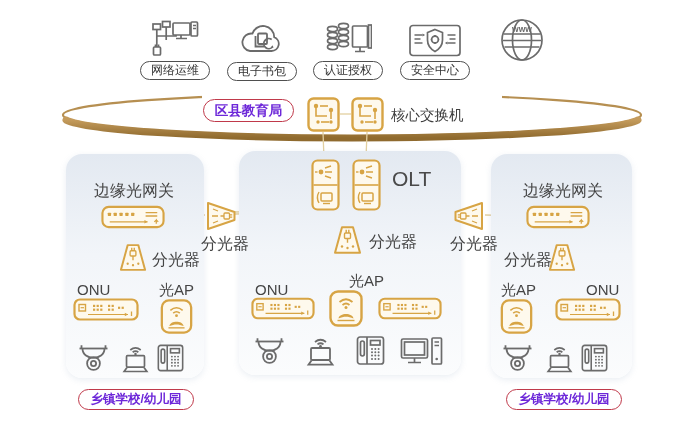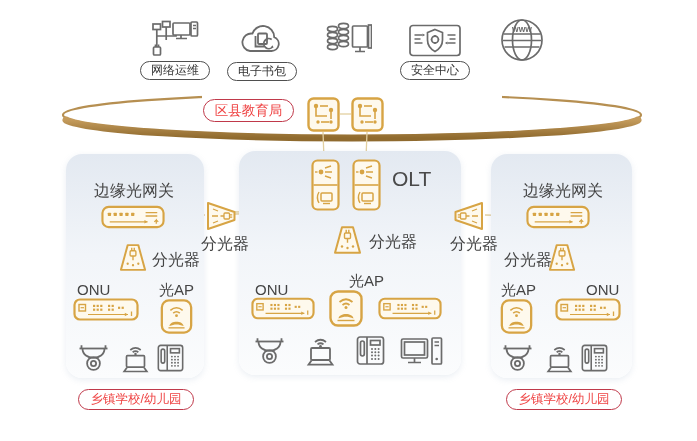--- a/index.html
+++ b/index.html
@@ -10,21 +10,21 @@
   .panel{position:absolute;border-radius:16px;
          background:linear-gradient(180deg,#E3E9F1 0%,#F2F5F9 45%,#FBFCFD 100%);
          box-shadow:0 2px 6px rgba(140,160,190,.18);}
   .lbl{position:absolute;color:#454545;text-align:center;white-space:nowrap;}
   .lbl-13{font-size:16px;line-height:15px;}
   .lbl-15{font-size:15px;line-height:17px;}
   .lbl-16{font-size:21px;line-height:19px;color:#4A4A4A;}
   .pill-dark{position:absolute;border:1.5px solid #4F4F4F;border-radius:11px;background:#fff;
              color:#333;font-size:12px;line-height:16px;text-align:center;}
   .pill-red{position:absolute;border:1.7px solid #C0394A;border-radius:12px;background:#fff;
-            color:#ef4444;font-weight:normal;text-align:center;}
+            color:#6d28d9;font-weight:bold;text-align:center;}
   .bureau{font-size:13.5px;line-height:21px;}
   .site{font-size:12.5px;line-height:19px;}
   .core-label{position:absolute;color:#3D3D3D;font-size:14.5px;white-space:nowrap;}
   svg{display:block;}
 </style>
 </head>
 <body>
 
 <div class="canvas">
 
@@ -274,20 +274,21 @@
         <use href="#sym-cloud"></use>
       </svg>
   </div>
   <div class="pill-dark" style="left:227px;top:62px;width:68px;height:17px;">电子书包</div>
 
   <div class="abs" style="left:324px;top:20px;">
     <svg width="48" height="42">
         <use href="#sym-auth"></use>
       </svg>
   </div>
+  <div class="pill-dark" style="left:313px;top:61px;width:68px;height:17px;">认证授权</div>
 
   <div class="abs" style="left:408px;top:23px;">
     <svg width="54" height="36">
         <use href="#sym-security"></use>
       </svg>
   </div>
   <div class="pill-dark" style="left:400px;top:61px;width:68px;height:17px;">安全中心</div>
 
   <div class="abs" style="left:499px;top:17px;">
     <svg width="46" height="46">
@@ -304,20 +305,21 @@
   <div class="abs" style="left:307px;top:97px;">
     <svg width="33" height="35">
         <use href="#sym-core-switch"></use>
       </svg>
   </div>
   <div class="abs" style="left:351px;top:97px;">
     <svg width="33" height="35">
         <use href="#sym-core-switch"></use>
       </svg>
   </div>
+  <span class="core-label" style="left:391px;top:106px;">核心交换机</span>
 
   <div class="panel" style="left:66px;top:154px;width:138px;height:224px;"></div>
   <div class="panel" style="left:239px;top:151px;width:222px;height:224px;"></div>
   <div class="panel" style="left:491px;top:154px;width:141px;height:224px;"></div>
 
   <div class="abs" style="left:311px;top:159px;">
     <svg width="29" height="52">
         <use href="#sym-olt"></use>
       </svg>
   </div>

